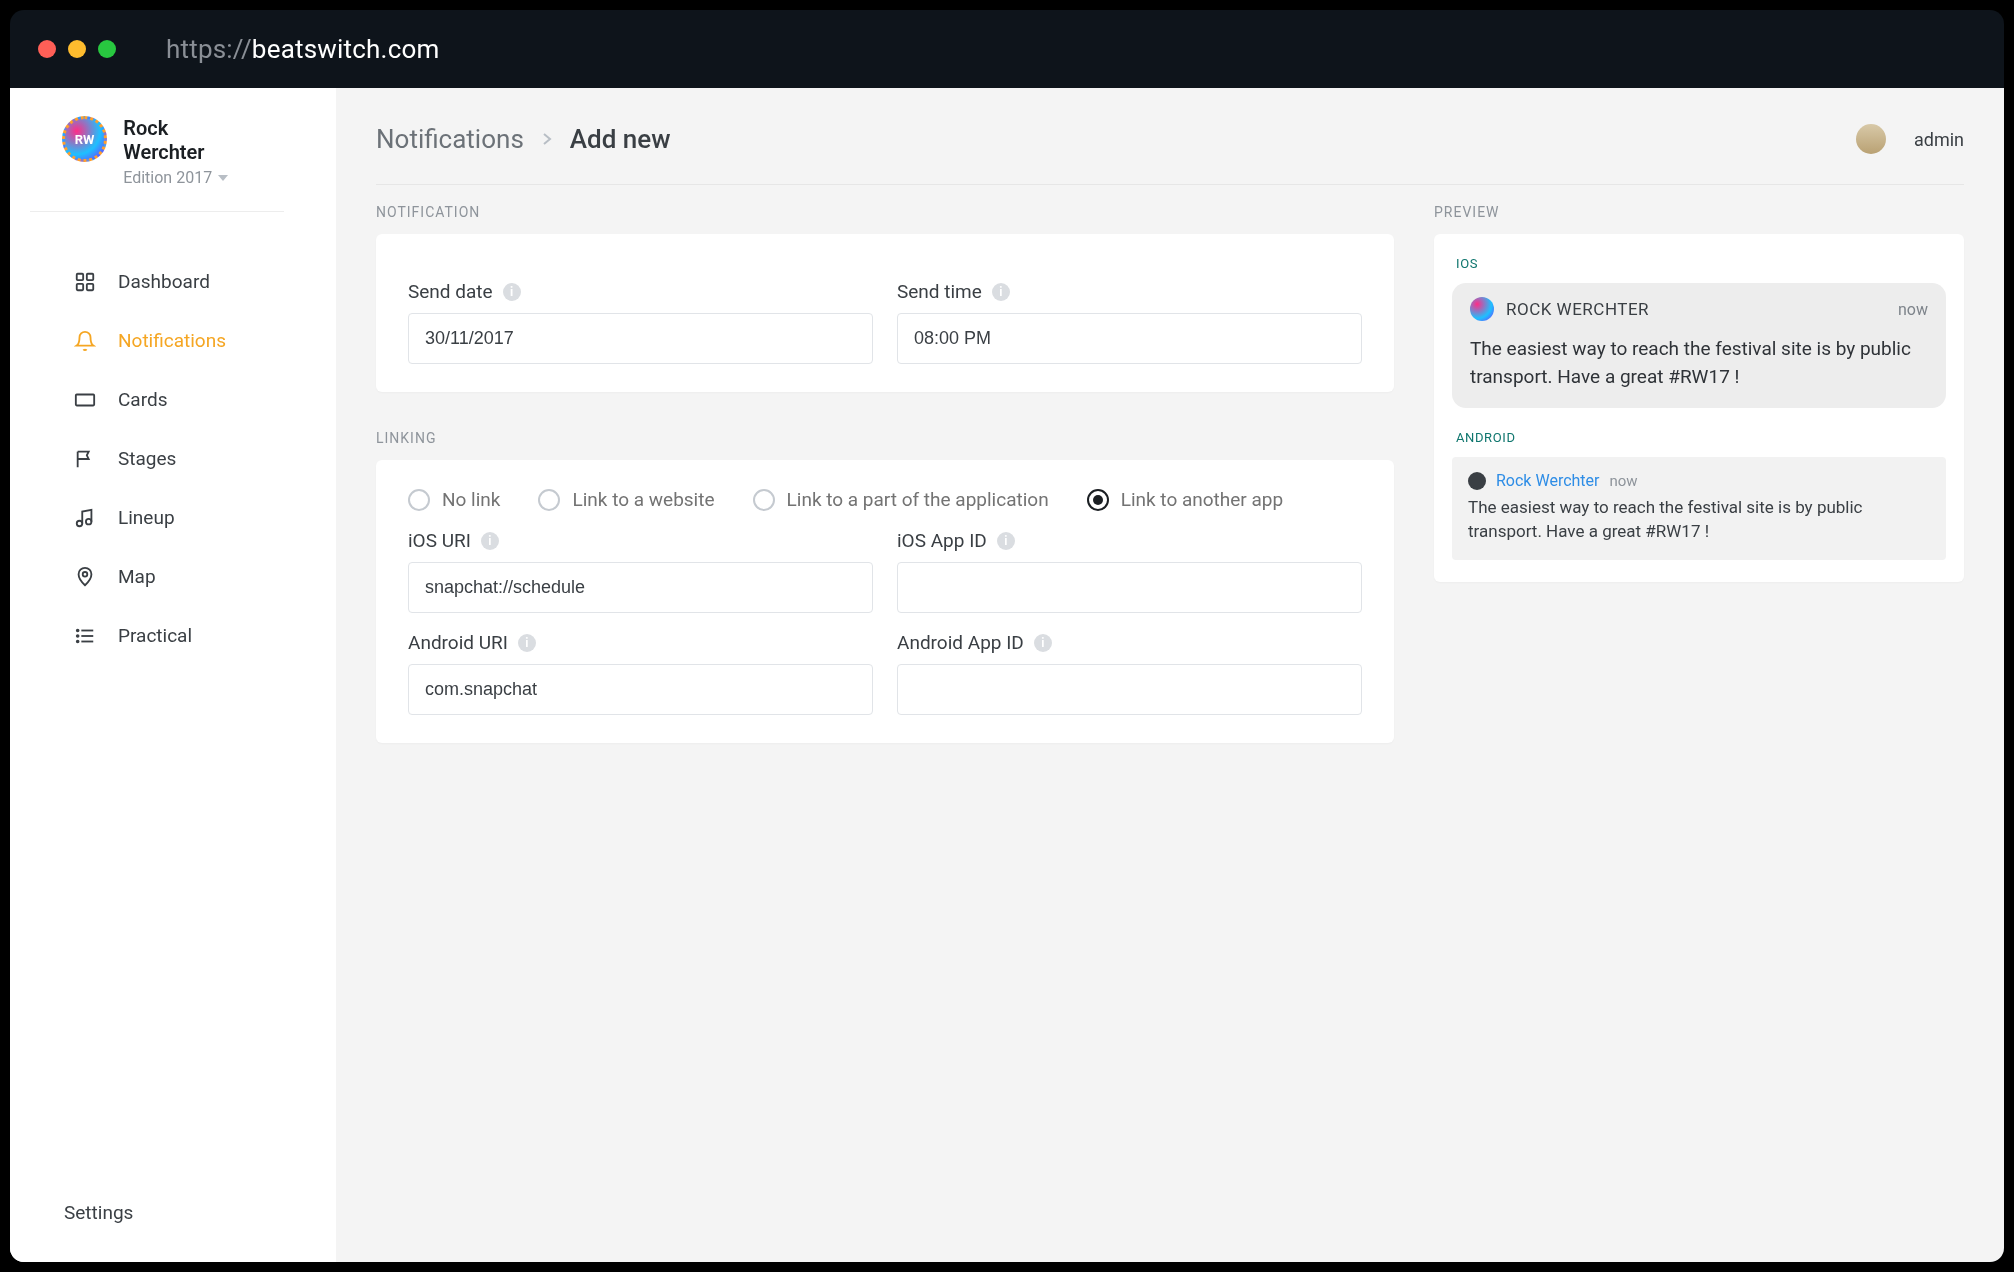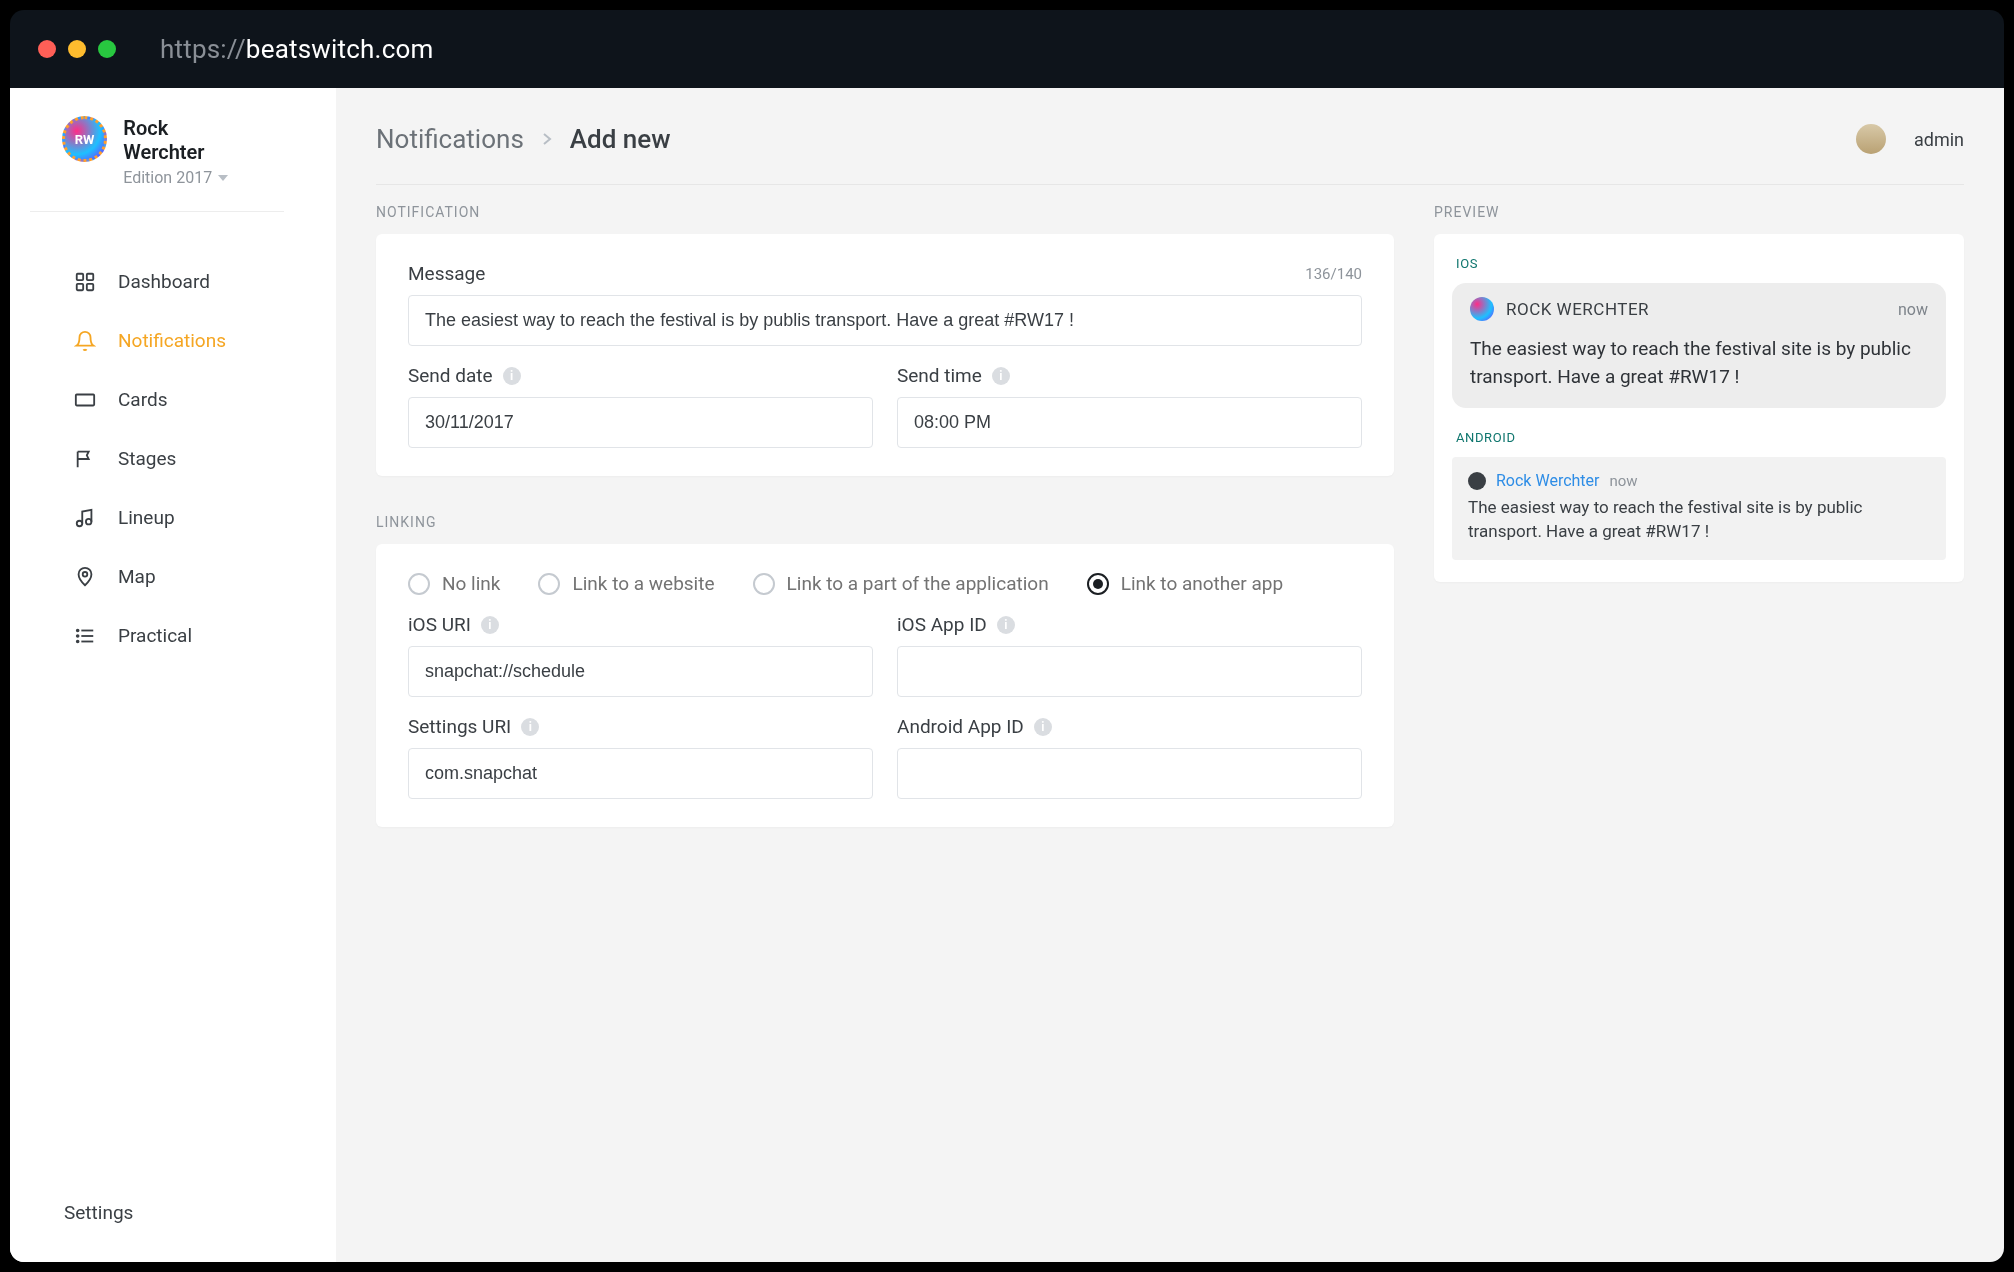--- a/index.html
+++ b/index.html
@@ -18,21 +18,21 @@
   border-radius: 14px;
   overflow: hidden;
   display: flex;
   flex-direction: column;
 }
 .title-bar {
   height: 78px;
   display: flex;
   align-items: center;
   padding: 0 28px;
-  gap: 14px;
+  gap: 20px;
 }
 .traffic-lights { display: flex; gap: 12px; margin-right: 30px; }
 .traffic-light { width: 18px; height: 18px; border-radius: 50%; }
 .tl-red { background: #FF5F57; }
 .tl-yellow { background: #FEBC2E; }
 .tl-green { background: #28C840; }
 .url-bar { color: #8A8F96; font-size: 26px; font-weight: 400; letter-spacing: .2px; }
 .url-bar .domain { color: #FFFFFF; }
 
 .app {
@@ -308,27 +308,20 @@
           <span class="user-label">admin</span>
         </div>
       </div>
 
       <div class="columns">
 
         <div class="col-left">
 
           <div class="section-label">NOTIFICATION</div>
           <div class="card">
-            <div class="field">
-              <div class="field-label-row">
-                <span class="field-label">Message</span>
-                <span class="counter">136/140</span>
-              </div>
-              <input class="input" value="The easiest way to reach the festival is by publis transport. Have a great #RW17 !" style="">
-            </div>
             <div class="field-row">
               <div class="field">
                 <span class="field-label">
                   <span>Send date</span>
                   <span class="info-dot">i</span>
                 </span>
                 <input class="input" value="30/11/2017" style="">
               </div>
               <div class="field">
                 <span class="field-label">
@@ -373,21 +366,21 @@
                 <span class="field-label">
                   <span>iOS App ID</span>
                   <span class="info-dot">i</span>
                 </span>
                 <input class="input" value="" style="">
               </div>
             </div>
             <div class="field-row">
               <div class="field">
                 <span class="field-label">
-                  <span>Settings URI</span>
+                  <span>Android URI</span>
                   <span class="info-dot">i</span>
                 </span>
                 <input class="input" value="com.snapchat" style="">
               </div>
               <div class="field">
                 <span class="field-label">
                   <span>Android App ID</span>
                   <span class="info-dot">i</span>
                 </span>
                 <input class="input" value="" style="">

